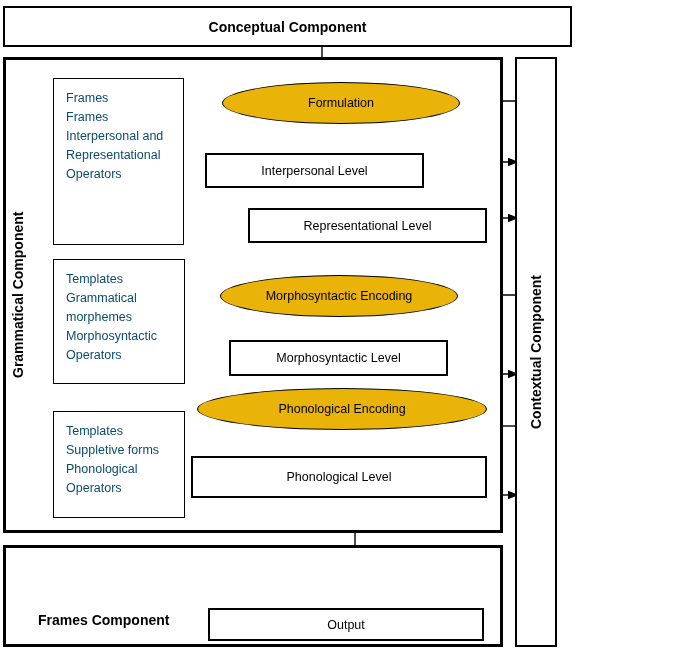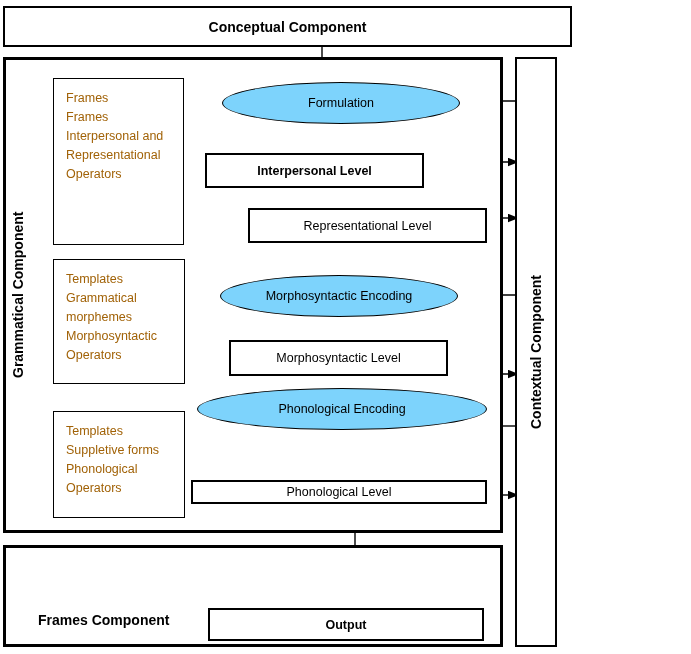--- a/index.html
+++ b/index.html
@@ -35,39 +35,39 @@
   .box.thicker {
     border-width: 3px;
   }
   .title-bold {
     font-weight: bold;
     font-size: 14px;
   }
   .ellipse {
     position: absolute;
     box-sizing: border-box;
-    background: #7dd3fc;
+    background: #eab308;
     border: 1px solid #000000;
     border-radius: 50%;
     display: flex;
     align-items: center;
     justify-content: center;
     text-align: center;
     font-size: 12.5px;
     color: #000000;
   }
   .listbox {
     position: absolute;
     box-sizing: border-box;
     background: #ffffff;
     border: 1px solid #000000;
     padding: 10px 0 0 12px;
     font-size: 12.5px;
     line-height: 19px;
-    color: #a16207;
+    color: #0c4a6e;
   }
   .listbox div {
     white-space: nowrap;
   }
   .vlabel {
     position: absolute;
     font-weight: bold;
     font-size: 14px;
     color: #000000;
     writing-mode: vertical-rl;
@@ -182,36 +182,36 @@
   </div>
 
   <div class="ellipse" style="left:197px; top:388px; width:290px; height:42px;">
     <span>Phonological Encoding</span>
   </div>
 
   <div class="ellipse" style="left:214px; top:562px; width:270px; height:30px;">
     <span>Articulation</span>
   </div>
 
-  <div class="box thick" style="left:205px; top:153px; width:219px; height:35px;font-weight:bold;">
+  <div class="box thick" style="left:205px; top:153px; width:219px; height:35px;">
     <span>Interpersonal Level</span>
   </div>
 
   <div class="box thick" style="left:248px; top:208px; width:239px; height:35px;">
     <span>Representational Level</span>
   </div>
 
   <div class="box thick" style="left:229px; top:340px; width:219px; height:36px;">
     <span>Morphosyntactic Level</span>
   </div>
 
-  <div class="box thick" style="left:191px; top:480px; width:296px; height:24px;">
+  <div class="box thick" style="left:191px; top:456px; width:296px; height:42px;">
     <span>Phonological Level</span>
   </div>
 
   <div class="box thicker" style="left:3px; top:545px; width:500px; height:102px;"></div>
   <div style="position:absolute; left:38px; top:612px; font-weight:bold; font-size:14px; color:#000;">Frames Component</div>
 
-  <div class="box thick" style="left:208px; top:608px; width:276px; height:33px;font-weight:bold;">
+  <div class="box thick" style="left:208px; top:608px; width:276px; height:33px;">
     <span>Output</span>
   </div>
 
 </div>
 
 </body></html>

